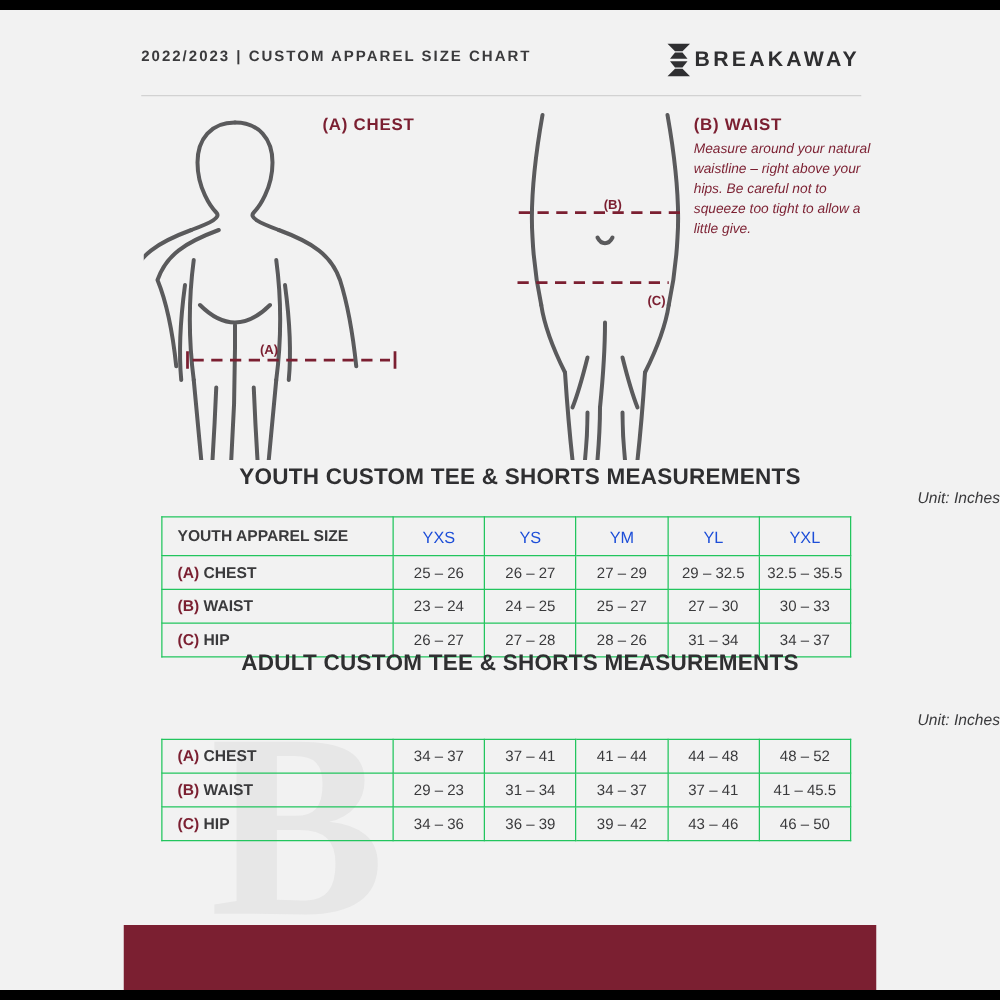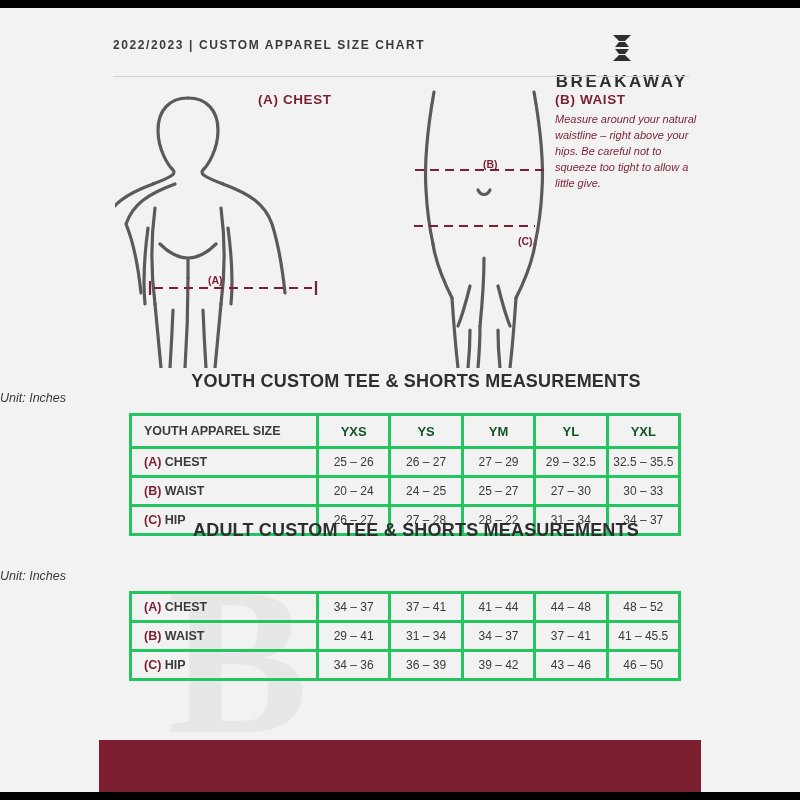--- a/index.html
+++ b/index.html
@@ -68,22 +68,20 @@
     font-weight: bold;
     letter-spacing: 1.6px;
     color: #3a3a3c;
   }
   .brand {
     position: absolute;
     right: 112px;
     top: 4px;
     display: flex;
     align-items: center;
-    gap: 10px;
-    flex-direction: column;
   }
   .brand-mark {
     width: 26px;
     height: 28px;
     position: relative;
   }
   .brand-name {
     font-size: 17px;
     font-weight: bold;
     letter-spacing: 2.6px;
@@ -141,56 +139,56 @@
     text-align: center;
     font-size: 18px;
     font-weight: bold;
     color: #2f2f31;
     letter-spacing: 0.2px;
     margin-left: 16px;
   }
   .sec-unit {
     position: absolute;
     width: 800px;
-    text-align: left;
+    text-align: right;
     font-size: 12.5px;
     font-style: italic;
     color: #3a3a3c;
   }
 
   
   table.size-table {
     position: absolute;
     left: 129px;
     width: 552px;
     border-collapse: collapse;
     table-layout: fixed;
   }
   table.size-table th,
   table.size-table td {
-    border: 3px solid #22c55e;
+    border: 1px solid #22c55e;
     height: 26px;
     font-size: 12px;
     color: #3a3a3c;
     text-align: center;
     padding: 0;
   }
   table.size-table th.rowhead,
   table.size-table td.rowhead {
     text-align: left;
     padding-left: 12px;
     width: 172px;
     font-weight: bold;
     font-size: 12.5px;
     color: #3a3a3c;
   }
   table.size-table th.colhead {
-    font-weight: bold;
+    font-weight: normal;
     font-size: 13px;
-    color: #14532d;
+    color: #1d4ed8;
   }
   table.size-table td.rowhead .mark {
     color: #7b1f31;
   }
   table.size-table tr.head th { height: 30px; }
 
   
   .footer-bar {
     position: absolute;
     left: 99px;
@@ -323,31 +321,31 @@
       <tr>
         <td class="rowhead"><span class="mark">(A)</span> <span>CHEST</span></td>
         <td>25 – 26</td>
         <td>26 – 27</td>
         <td>27 – 29</td>
         <td>29 – 32.5</td>
         <td>32.5 – 35.5</td>
       </tr>
       <tr>
         <td class="rowhead"><span class="mark">(B)</span> <span>WAIST</span></td>
-        <td>20 – 24</td>
+        <td>23 – 24</td>
         <td>24 – 25</td>
         <td>25 – 27</td>
         <td>27 – 30</td>
         <td>30 – 33</td>
       </tr>
       <tr>
         <td class="rowhead"><span class="mark">(C)</span> <span>HIP</span></td>
         <td>26 – 27</td>
         <td>27 – 28</td>
-        <td>28 – 22</td>
+        <td>28 – 26</td>
         <td>31 – 34</td>
         <td>34 – 37</td>
       </tr>
     </tbody>
       </table>
 
     <div class="sec-title" style="top:512px;">ADULT CUSTOM TEE &amp; SHORTS MEASUREMENTS</div>
     <div class="sec-unit" style="top:561px;">Unit: Inches</div>
 
     <table class="size-table" style="top:583px;">
@@ -355,21 +353,21 @@
       <tr>
         <td class="rowhead"><span class="mark">(A)</span> <span>CHEST</span></td>
         <td>34 – 37</td>
         <td>37 – 41</td>
         <td>41 – 44</td>
         <td>44 – 48</td>
         <td>48 – 52</td>
       </tr>
       <tr>
         <td class="rowhead"><span class="mark">(B)</span> <span>WAIST</span></td>
-        <td>29 – 41</td>
+        <td>29 – 23</td>
         <td>31 – 34</td>
         <td>34 – 37</td>
         <td>37 – 41</td>
         <td>41 – 45.5</td>
       </tr>
       <tr>
         <td class="rowhead"><span class="mark">(C)</span> <span>HIP</span></td>
         <td>34 – 36</td>
         <td>36 – 39</td>
         <td>39 – 42</td>

